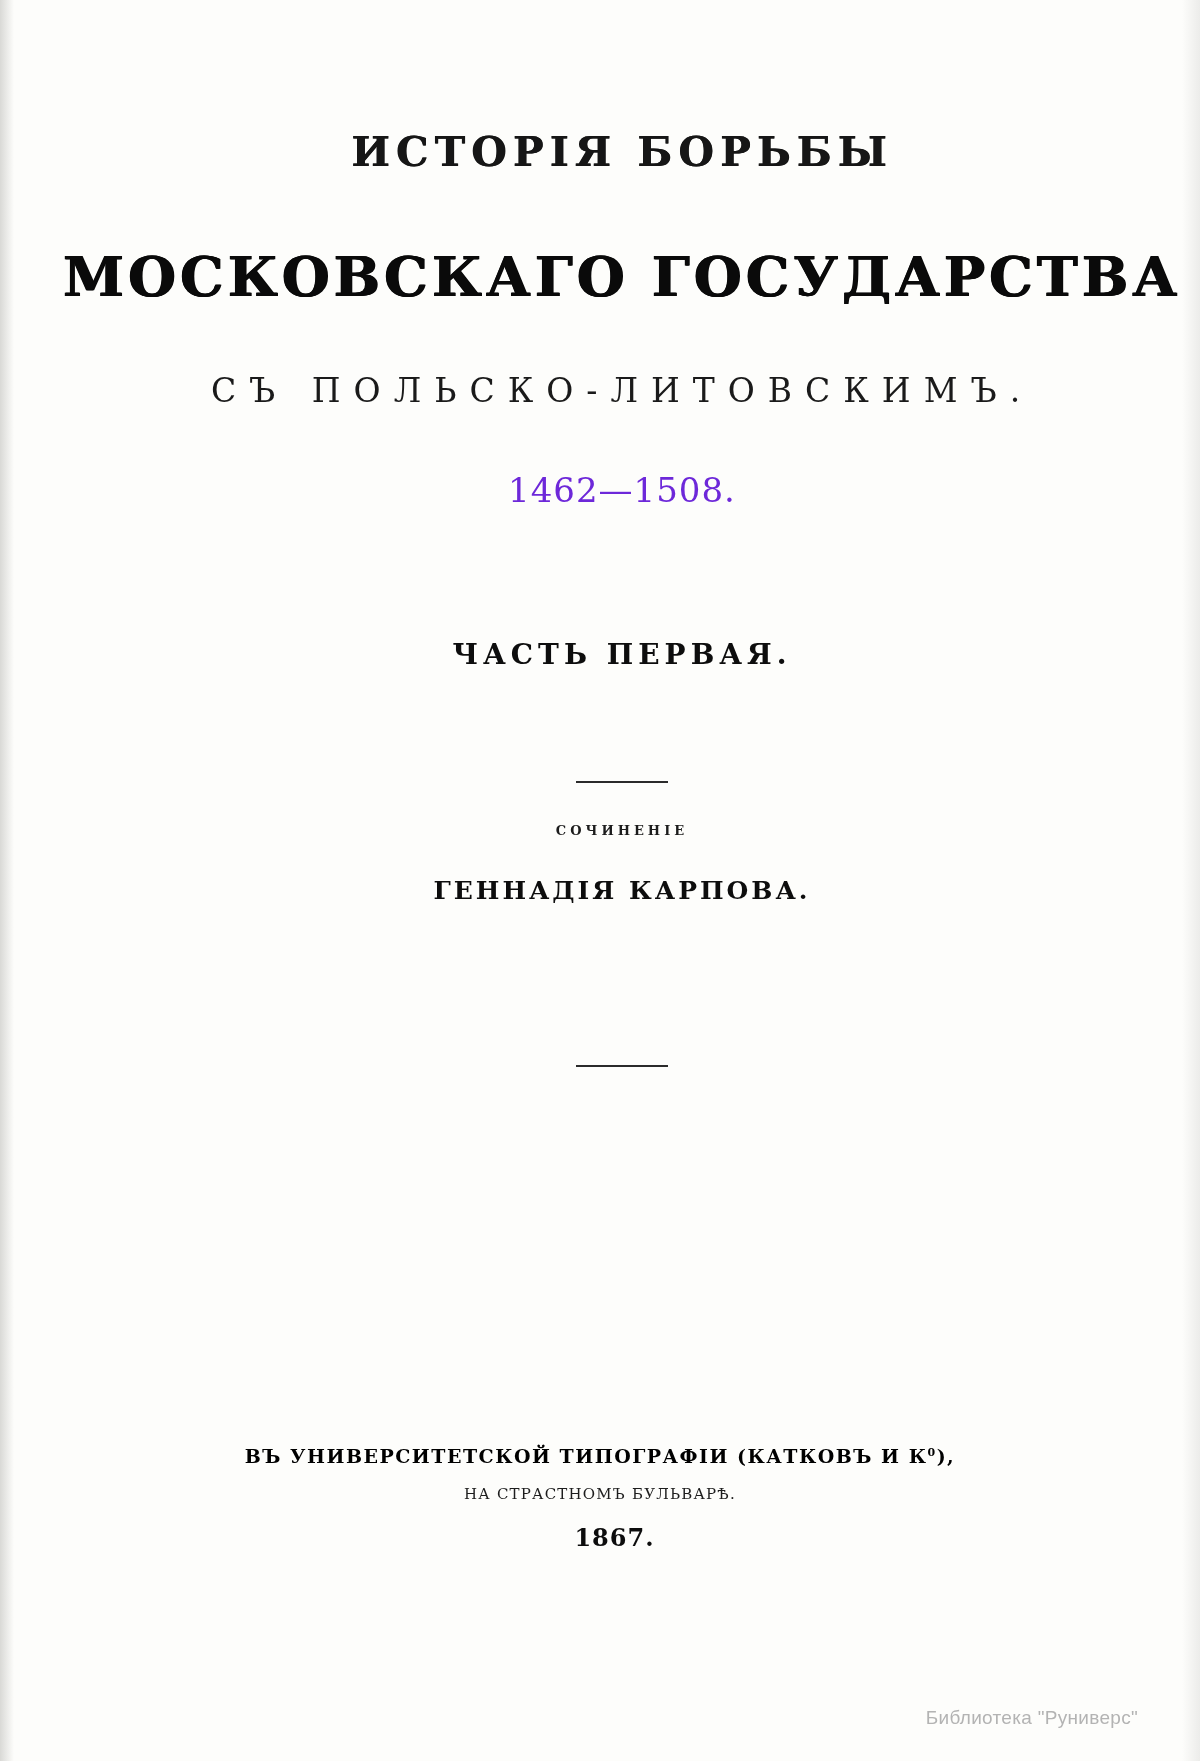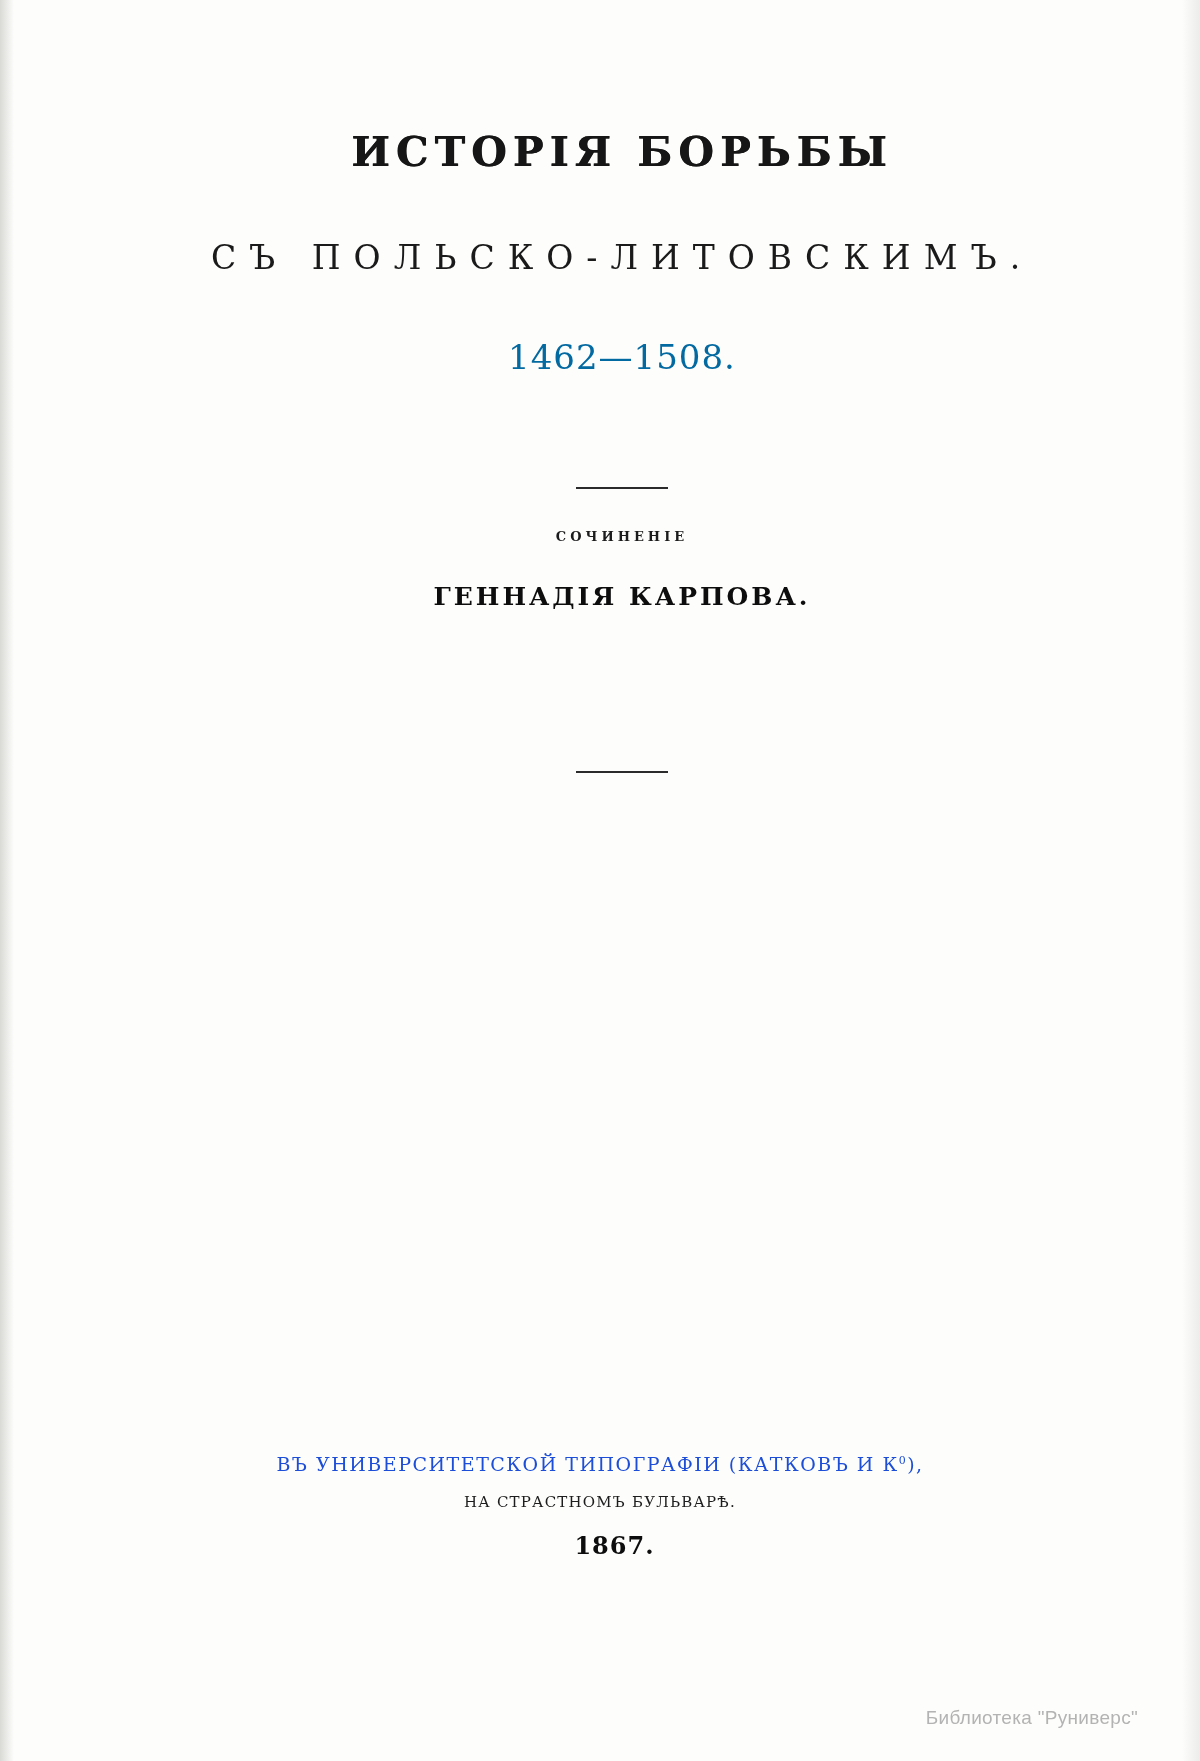--- a/index.html
+++ b/index.html
@@ -79,21 +79,21 @@
     color: #1a1a1a;
     text-align: center;
   }
 
   .line-years {
     margin-top: 60px;
     font-family: "DejaVu Serif", serif;
     font-weight: 400;
     font-size: 34px;
     letter-spacing: 1px;
-    color: #0369a1;
+    color: #6d28d9;
   }
 
   .line-part {
     margin-top: 128px;
     font-family: "DejaVu Serif", serif;
     font-weight: 700;
     font-size: 28px;
     letter-spacing: 5px;
     color: #0d0d0d;
   }
@@ -133,26 +133,26 @@
     text-align: center;
   }
   .imprint-city {
     font-family: "DejaVu Serif", serif;
     font-weight: 700;
     font-size: 21px;
     letter-spacing: 4px;
     color: #101010;
   }
   .imprint-press {
-    margin-top: 28px;
-    font-family: "DejaVu Serif", serif;
-    font-weight: 400;
+    margin-top: 20px;
+    font-family: "DejaVu Serif", serif;
+    font-weight: 700;
     font-size: 19px;
     letter-spacing: 1.5px;
-    color: #1d4ed8;
+    color: #000000;
   }
   .imprint-press sup {
     font-size: 11px;
     vertical-align: super;
   }
   .imprint-address {
     margin-top: 18px;
     font-family: "DejaVu Serif", serif;
     font-weight: 400;
     font-size: 15px;
@@ -181,25 +181,27 @@
 </style>
 </head>
 <body>
 
 <div class="page">
 
   <div class="content">
 
     <div class="line-title-1">ИСТОРІЯ БОРЬБЫ</div>
 
+    <div class="line-title-2">МОСКОВСКАГО ГОСУДАРСТВА</div>
 
     <div class="line-title-3">СЪ ПОЛЬСКО-ЛИТОВСКИМЪ.</div>
 
     <div class="line-years">1462—1508.</div>
 
+    <div class="line-part">ЧАСТЬ ПЕРВАЯ.</div>
 
     <div class="rule rule-1"></div>
 
     <div class="line-byline">СОЧИНЕНІЕ</div>
 
     <div class="line-author">ГЕННАДІЯ КАРПОВА.</div>
 
     <div class="rule rule-2"></div>
 
   </div>

